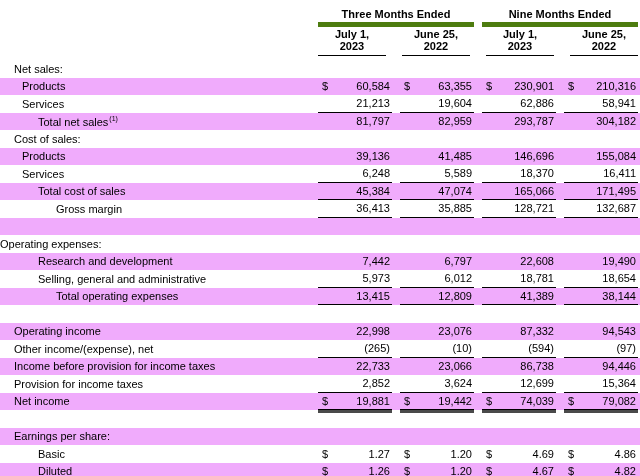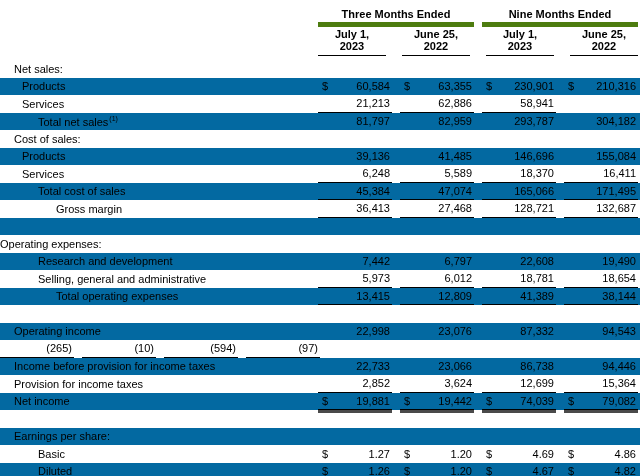--- a/index.html
+++ b/index.html
@@ -23,21 +23,21 @@
   }
   .hdates { display: flex; gap: 16px; margin-left: 318px; width: 320px; margin-top: 2px; }
   .date {
     width: 74px; text-align: center; font-weight: bold;
     line-height: 11.5px; padding-bottom: 3px;
     border-bottom: 1px solid #000; white-space: nowrap;
   }
 
   .rows { margin-top: 4px; }
   .row { display: flex; height: 17.5px; align-items: center; }
-  .row.shaded { background: #0369a1; }
+  .row.shaded { background: #f0abfc; }
   .label { width: 318px; white-space: nowrap; overflow: hidden; }
   sup.fn { font-size: 7px; vertical-align: super; margin-left: 1px; }
 
   .vals { display: flex; gap: 8px; width: 320px; height: 100%; }
   .col {
     width: 74px; height: 100%;
     display: flex; justify-content: space-between; align-items: center;
     padding: 0 2px 0 4px; position: relative;
   }
   .col.ul  { border-bottom: 1px solid #000; }
@@ -125,20 +125,24 @@
 
   <div class="row">
     <div class="label" style="padding-left: 22px;"><span class="lt">Services</span></div>
     <div class="vals">
       <div class="col ul">
             <span class="d"></span>
             <span class="v">21,213</span>
           </div>
       <div class="col ul">
             <span class="d"></span>
+            <span class="v">19,604</span>
+          </div>
+      <div class="col ul">
+            <span class="d"></span>
             <span class="v">62,886</span>
           </div>
       <div class="col ul">
             <span class="d"></span>
             <span class="v">58,941</span>
           </div>
     </div>
   </div>
 
   <div class="row shaded">
@@ -253,21 +257,21 @@
 
   <div class="row">
     <div class="label" style="padding-left: 56px;"><span class="lt">Gross margin</span></div>
     <div class="vals">
       <div class="col ul">
             <span class="d"></span>
             <span class="v">36,413</span>
           </div>
       <div class="col ul">
             <span class="d"></span>
-            <span class="v">27,468</span>
+            <span class="v">35,885</span>
           </div>
       <div class="col ul">
             <span class="d"></span>
             <span class="v">128,721</span>
           </div>
       <div class="col ul">
             <span class="d"></span>
             <span class="v">132,687</span>
           </div>
     </div>
@@ -421,20 +425,21 @@
             <span class="v">87,332</span>
           </div>
       <div class="col">
             <span class="d"></span>
             <span class="v">94,543</span>
           </div>
     </div>
   </div>
 
   <div class="row">
+    <div class="label" style="padding-left: 14px;"><span class="lt">Other income/(expense), net</span></div>
     <div class="vals">
       <div class="col ul">
             <span class="d"></span>
             <span class="v">(265)</span>
           </div>
       <div class="col ul">
             <span class="d"></span>
             <span class="v">(10)</span>
           </div>
       <div class="col ul">

